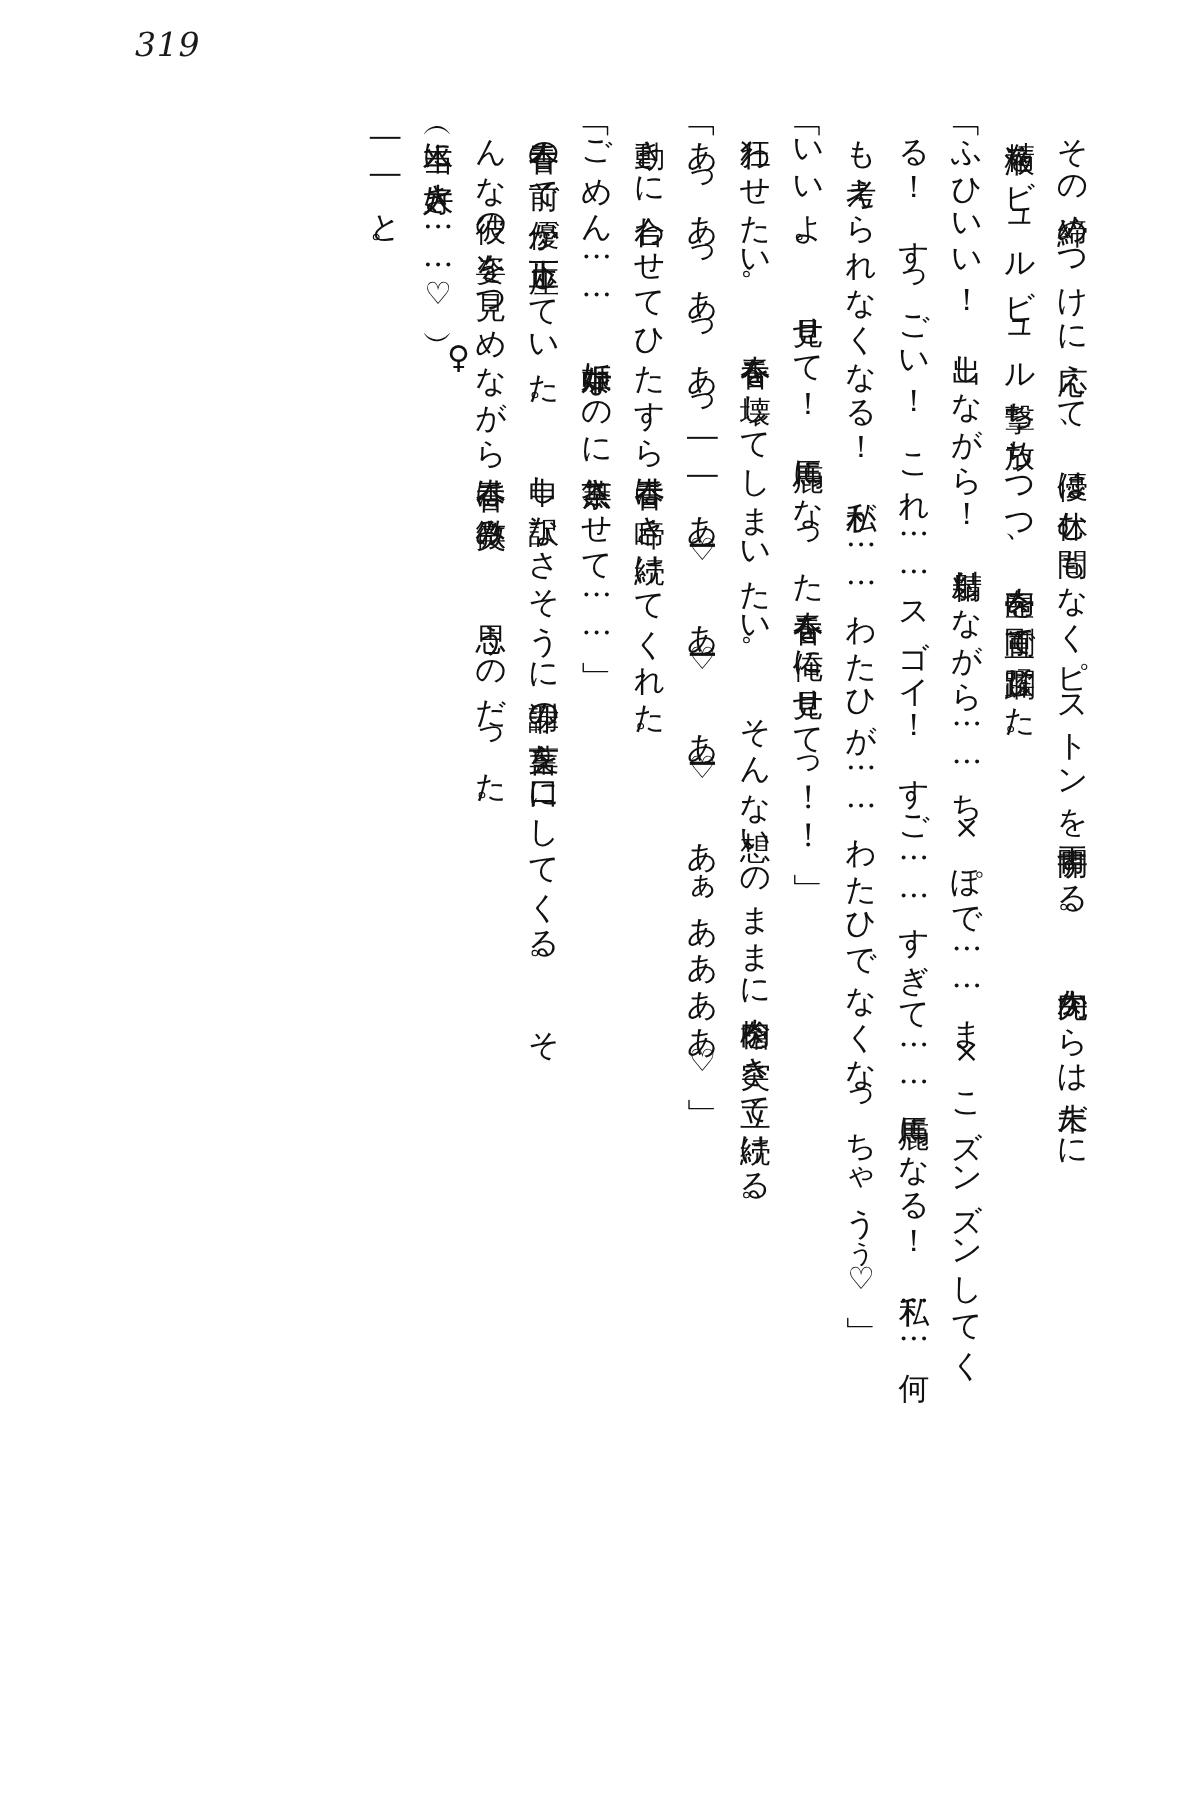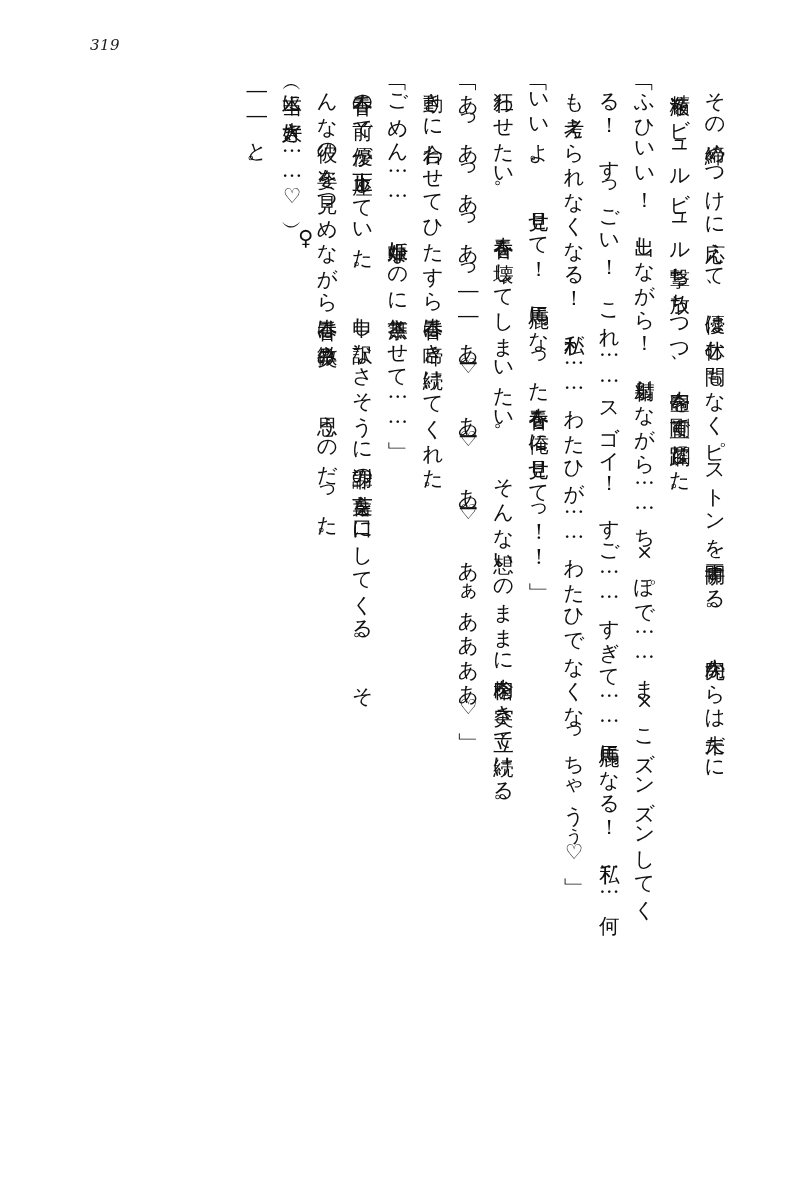--- a/index.html
+++ b/index.html
@@ -11,25 +11,25 @@
     position: relative;
     width: 792px;
     height: 1200px;
     background: #ffffff;
     overflow: hidden;
     font-family: "DejaVu Serif", "Liberation Serif", serif;
     color: #111111;
   }
   .page-number {
     position: absolute;
-    top: 36px;
+    top: 18px;
     left: 90px;
     font-family: "DejaVu Serif", "Liberation Serif", serif;
     font-style: italic;
-    font-size: 15px;
+    font-size: 22px;
     color: #1a1a1a;
     letter-spacing: 0.5px;
   }
   .body-text {
     position: absolute;
     top: 78px;
     left: 60px;
     width: 672px;
     height: 1060px;
     writing-mode: vertical-rl;

